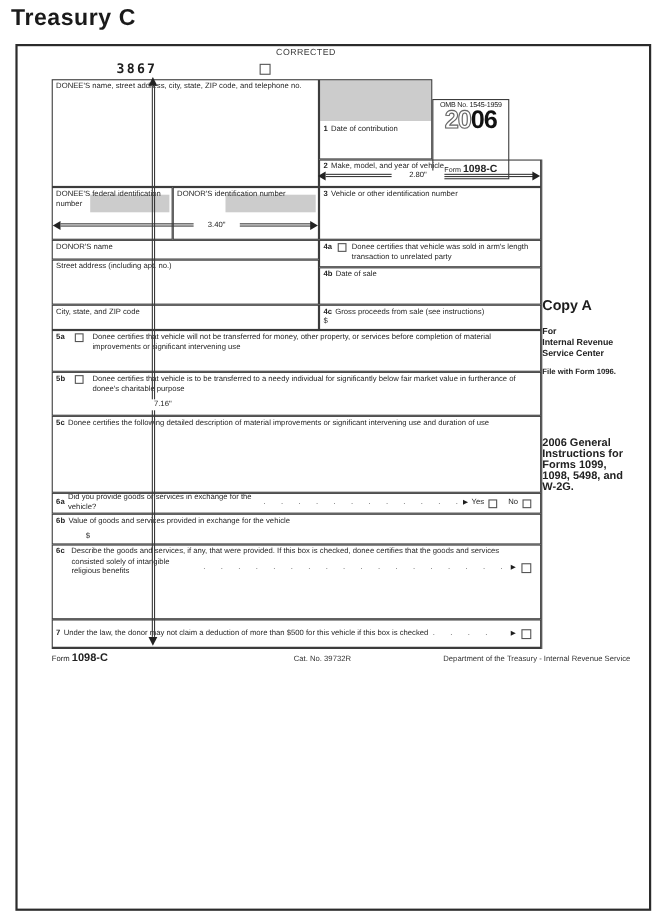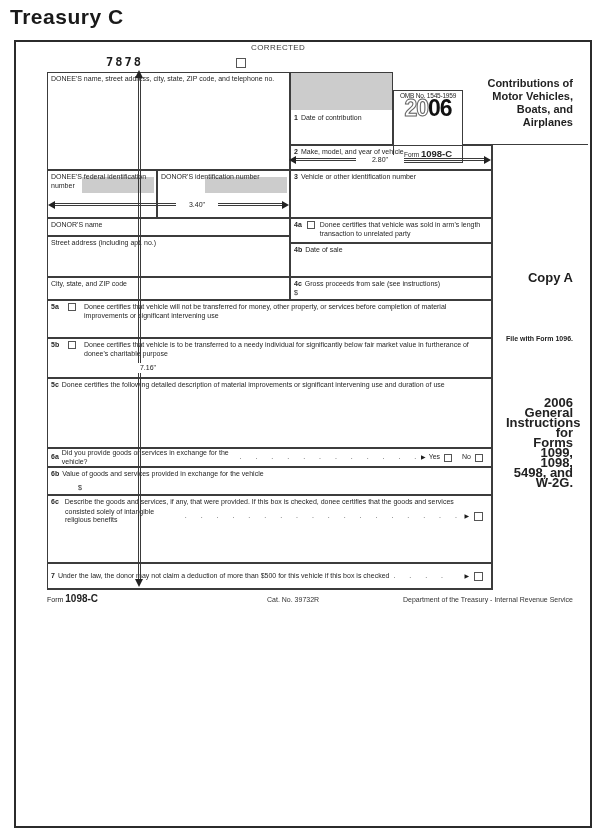--- a/index.html
+++ b/index.html
@@ -23,26 +23,26 @@
   .gray { position:absolute; background:#ccc; }
   .pre { white-space:pre-line; }
   .title-cell { position:absolute; left:463px; top:72px; width:125px; height:73px; border-bottom:1px solid #3c3c3c; text-align:right; padding:5px 15px 0 0; font-size:11px; font-weight:700; line-height:13px; color:#1f1f1f; }
   .omb-line { font-size:6.5px; margin-top:1px; text-align:center; letter-spacing:-.2px; }
   .year-row { text-align:center; margin-top:3px; font-size:23px; font-weight:700; letter-spacing:-1px; }
   .year-outline { color:#fff; -webkit-text-stroke:1px #666; text-shadow:0 0 1px #777; }
   .year-solid { color:#111; }
   .form-id { position:absolute; bottom:3px; left:0; right:0; text-align:center; font-size:6.5px; }
   .form-id b { font-size:9.5px; }
   .copy-col { position:absolute; left:492px; top:145px; width:96px; height:445px; border-left:1px solid #3c3c3c; }
-  .copy-col > div { position:absolute; left:13px; right:0; text-align:right; padding-right:15px; }
+  .copy-col > div { position:absolute; left:0; right:0; text-align:left; padding-right:15px; }
   .copy-a { top:125px; font-size:13px; font-weight:700; color:#1d1d1d; }
   .for-block { top:152px; font-size:8px; font-weight:700; line-height:10px; }
   .file-with { top:190px; font-size:7px; font-weight:700; }
   .privacy { top:213px; font-size:7.5px; line-height:10px; color:#333; }
-  .privacy-bold { top:253px; font-size:13px; font-weight:700; line-height:10px; color:#222; }
+  .privacy-bold { top:253px; font-size:10px; font-weight:700; line-height:10px; color:#222; }
   .hline { position:absolute; height:3px; border-top:1px solid #3a3a3a; border-bottom:1px solid #3a3a3a; }
   .vline { position:absolute; width:3px; border-left:1px solid #3a3a3a; border-right:1px solid #3a3a3a; }
   .arr { position:absolute; width:0; height:0; }
   .arr-left  { border-top:4px solid transparent; border-bottom:4px solid transparent; border-right:7px solid #222; }
   .arr-right { border-top:4px solid transparent; border-bottom:4px solid transparent; border-left:7px solid #222; }
   .arr-up    { border-left:4px solid transparent; border-right:4px solid transparent; border-bottom:8px solid #222; }
   .arr-down  { border-left:4px solid transparent; border-right:4px solid transparent; border-top:8px solid #222; }
   .dimlabel { position:absolute; background:#fff; font-size:7px; text-align:center; color:#222; z-index:6; line-height:10px; }
   .dollar { position:absolute; bottom:2px; left:3px; }
   .footer-form { position:absolute; left:47px; top:593px; font-size:7px; color:#222; }
@@ -51,21 +51,21 @@
   .dept { position:absolute; left:380px; top:596px; width:193px; text-align:right; font-size:7px; color:#333; }
 </style>
 </head>
 <body>
 
 <div class="page">
 
   <div class="exhibit-title">Treasury C</div>
   <div class="outer-border"></div>
 
-  <div class="print-code">7878</div>
+  <div class="print-code">3867</div>
   <div class="corrected-box"></div>
   <div class="corrected-label">CORRECTED</div>
 
   <div class="gray" style="left:291px; top:73px; width:101px; height:37px;"></div>
   <div class="gray" style="left:82px; top:177px; width:72px; height:16px;"></div>
   <div class="gray" style="left:205px; top:177px; width:82px; height:16px;"></div>
 
   <div class="cell" style="left:47px; top:72px; width:243px; height:98px;">
     <span>DONEE'S name, street address, city, state, ZIP code, and telephone no.</span>
   </div>
@@ -79,24 +79,20 @@
   <div class="cell" style="left:393px; top:72px; width:70px; height:73px; padding:0;margin-top:18px;">
     <div class="omb-line">OMB No. 1545-1959</div>
     <div class="year-row">
       <span class="year-outline">20</span><span class="year-solid">06</span>
     </div>
     <div class="form-id">
       <span>Form</span> <b>1098-C</b>
     </div>
   </div>
 
-  <div class="title-cell pre">Contributions of
-Motor Vehicles,
-Boats, and
-Airplanes</div>
 
   <div class="cell" style="left:290px; top:145px; width:202px; height:25px;">
     <span class="num">2</span><span>Make, model, and year of vehicle</span>
   </div>
 
   <div class="cell" style="left:47px; top:170px; width:110px; height:48px;">
     <span>DONEE'S federal identification number</span>
   </div>
   <div class="cell" style="left:157px; top:170px; width:133px; height:48px;">
     <span>DONOR'S identification number</span>
@@ -175,20 +171,23 @@
   <div class="cell flexrow vcenter" style="left:47px; top:563px; width:445px; height:27px; border-bottom-width:2px; padding-right:6px;">
     <span class="num">7</span>
     <span>Under the law, the donor may not claim a deduction of more than $500 for this vehicle if this box is checked</span>
     <span class="dots">. . . .</span>
     <span class="ptr">▶</span>
     <span class="cbx" style="width:9px; height:9px;"></span>
   </div>
 
   <div class="copy-col">
     <div class="copy-a">Copy A</div>
+    <div class="for-block pre">For
+Internal Revenue
+Service Center</div>
     <div class="file-with">File with Form 1096.</div>
     <div class="privacy-bold pre">2006 General
 Instructions for
 Forms 1099,
 1098, 5498, and
 W-2G.</div>
   </div>
 
   <div class="arr arr-up" style="left:135px; top:70px;"></div>
   <div class="vline" style="left:138px; top:78px; height:501px;"></div>

